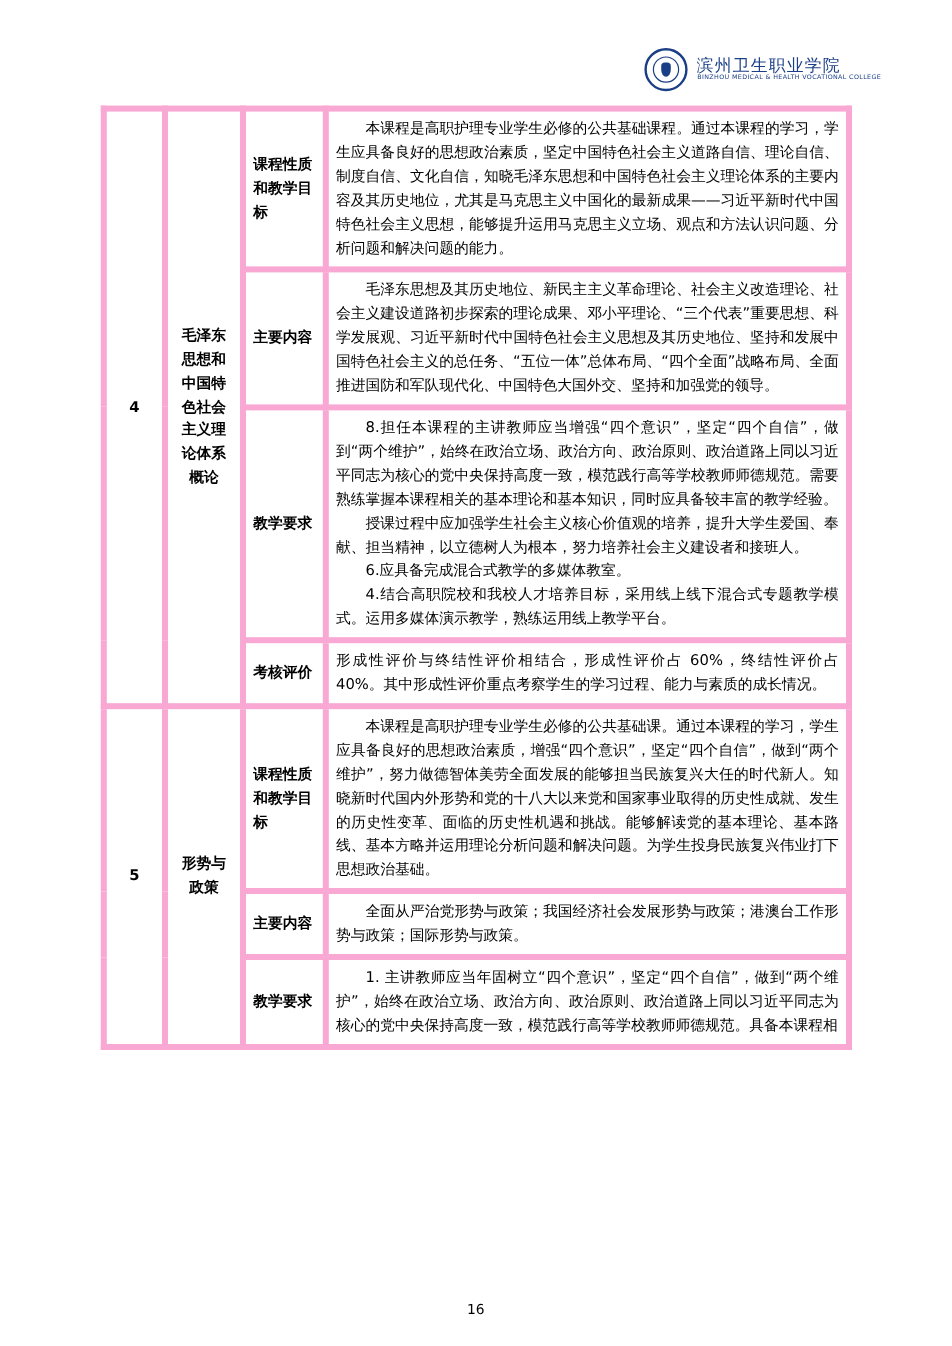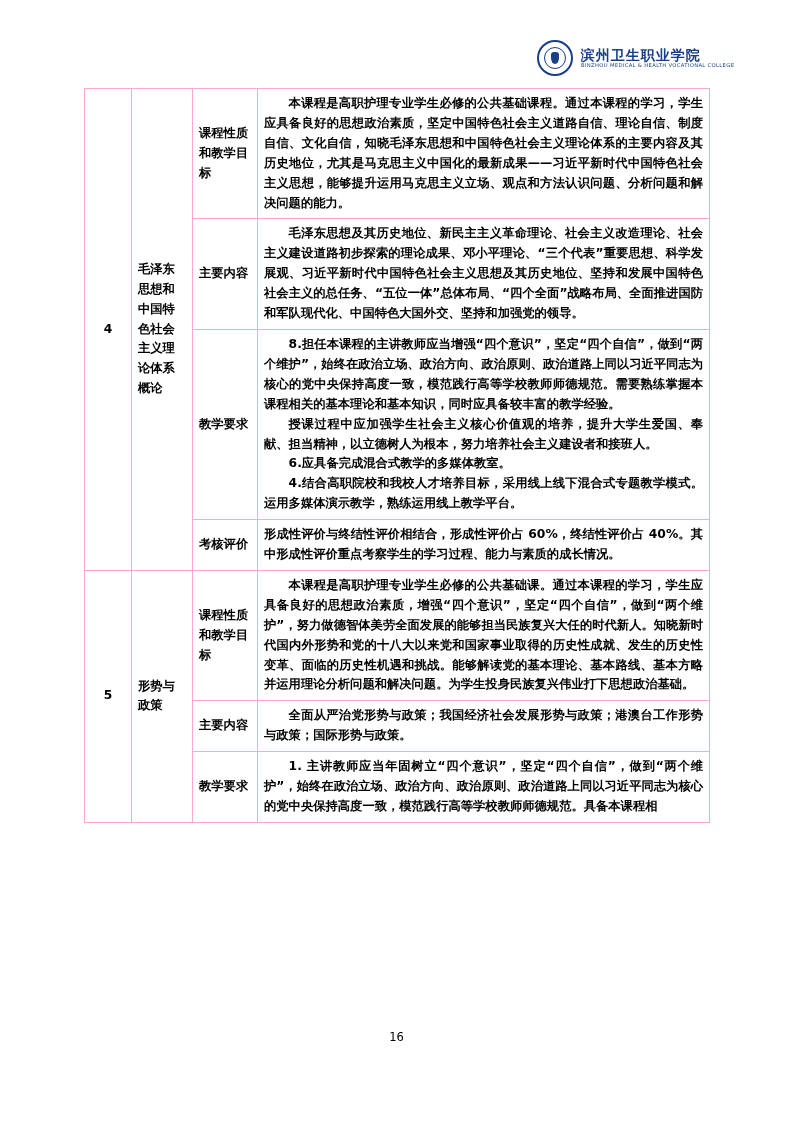--- a/index.html
+++ b/index.html
@@ -65,21 +65,21 @@
     border-radius: 3px 3px 50% 50%;
   }
   .logo-text {
     display: flex;
     flex-direction: column;
     justify-content: center;
     line-height: 1.15;
   }
   .logo-cn {
     font-size: 14px;
-    font-weight: bold;
+    font-weight: normal;
     color: #1a3f86;
     letter-spacing: 1px;
     white-space: nowrap;
   }
   .logo-en {
     font-size: 5.2px;
     color: #1a3f86;
     letter-spacing: 0.3px;
     white-space: nowrap;
     transform: scaleX(1.02);
@@ -92,37 +92,36 @@
     top: 88px;
     left: 84px;
     width: 626px;
   }
   table.doc {
     border-collapse: collapse;
     width: 626px;
     table-layout: fixed;
   }
   table.doc td {
-    border: 1px solid #f9a8d4;
+    border: 5px solid #f9a8d4;
     vertical-align: middle;
     padding: 5px 6px;
     font-size: 12.3px;
     line-height: 1.62;
     font-family: "DejaVu Sans", "Liberation Sans", sans-serif;
-    font-weight: bold;
   }
   td.c-num {
     width: 34px;
     text-align: center;
     font-weight: bold;
     font-size: 12.5px;
   }
   td.c-course {
     width: 48px;
-    text-align: left;
+    text-align: center;
     font-weight: bold;
     font-size: 12.5px;
     line-height: 1.75;
     padding: 4px 2px;
   }
   td.c-label {
     width: 52px;
     text-align: left;
     font-weight: bold;
     font-size: 12.5px;
@@ -136,21 +135,21 @@
   }
   td.c-body p {
     margin: 0;
     text-indent: 2em;
   }
   td.c-body p.noind {
     text-indent: 0;
   }
   .pagenum {
     position: absolute;
-    top: 1030px;
+    top: 1084px;
     left: 0;
     width: 793px;
     text-align: center;
     font-size: 11.5px;
     font-family: "DejaVu Sans", "Liberation Sans", sans-serif;
   }
 </style>
 </head>
 <body>
 

